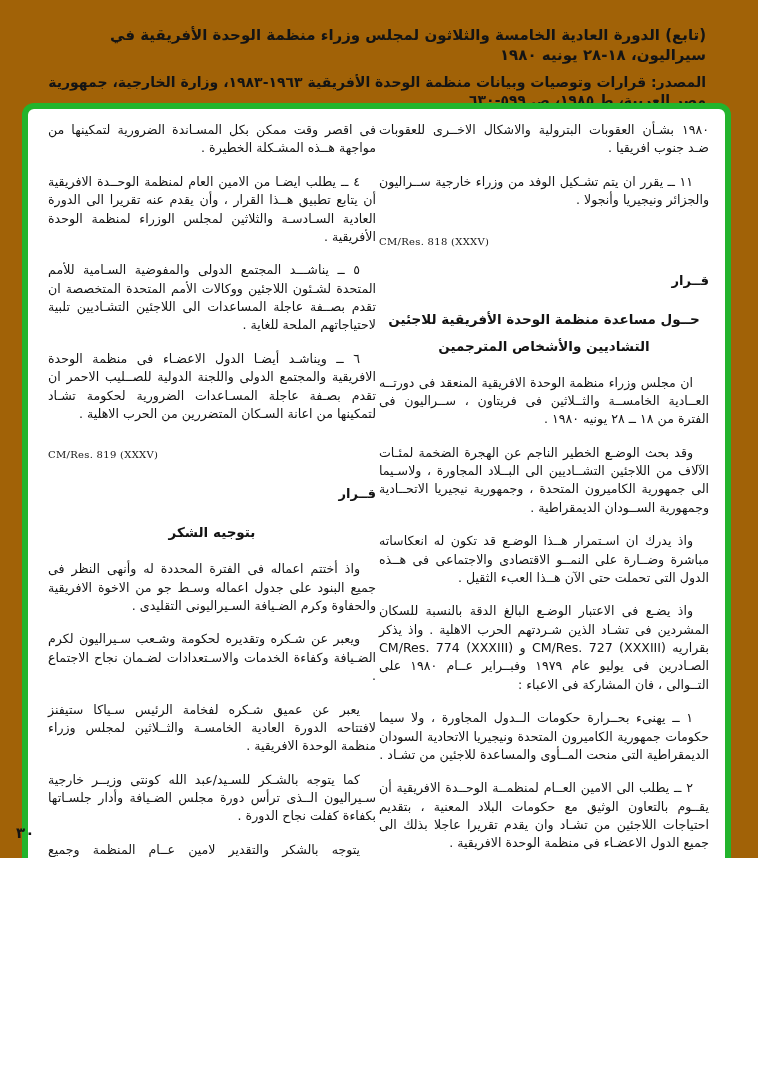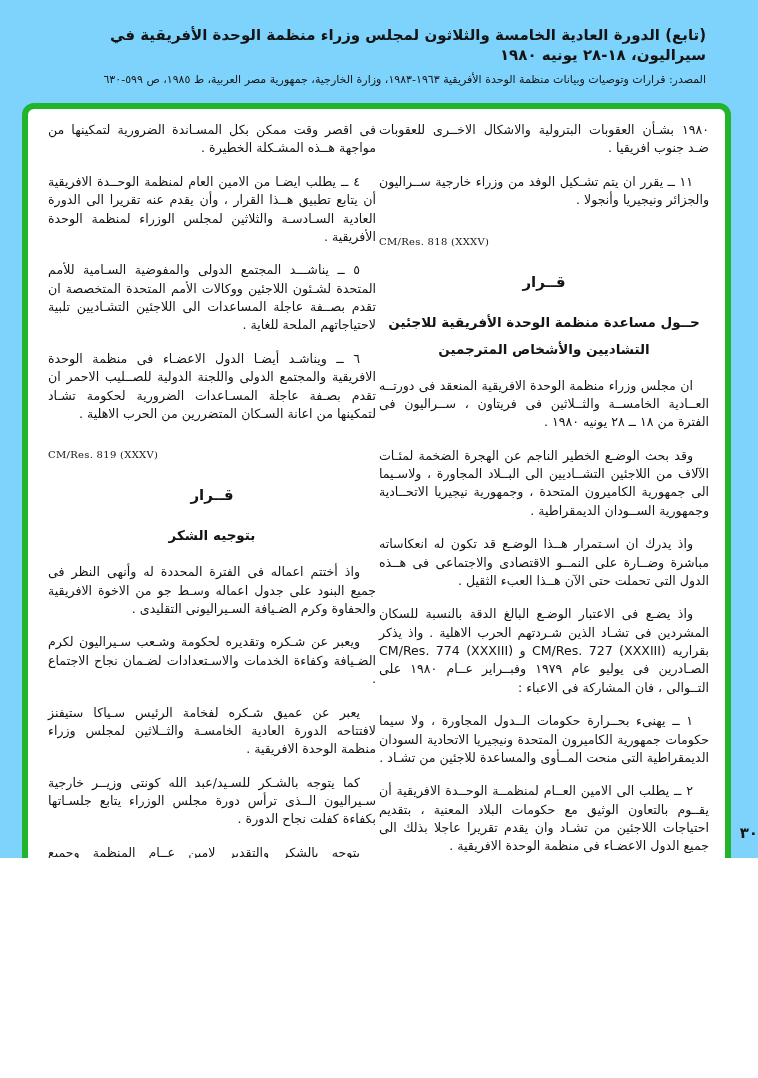--- a/index.html
+++ b/index.html
@@ -1,33 +1,33 @@
 <!DOCTYPE html>
 <html lang="ar"><head>
 <meta charset="utf-8">
 <style>
   html,body{margin:0;padding:0;}
   .page{
     position:relative;
     width:758px;height:858px;
-    background:#7dd3fc;
+    background:#a16207;
     font-family:"DejaVu Sans",sans-serif;
     color:#141414;
     overflow:hidden;
   }
   
   .header{
     position:absolute;top:26px;right:52px;left:30px;
     direction:rtl;text-align:right;
   }
   .header-line1{
     font-size:15px;font-weight:bold;letter-spacing:0;line-height:1.3;
   }
   .header-line2{
-    font-size:11px;font-weight:normal;margin-top:8px;line-height:1.3;
+    font-size:14px;font-weight:bold;margin-top:8px;line-height:1.3;
   }
   
   .doc-frame{
     position:absolute;left:22px;top:103px;
     width:709px;height:919px;
     box-sizing:border-box;
     border:6px solid #22b42c;
     border-radius:12px;
     background:#ffffff;
   }
@@ -45,32 +45,32 @@
     text-indent:16px;
   }
   .para.flush{text-indent:0;}
   .res-ref{
     direction:ltr;text-align:left;
     font-family:"DejaVu Serif",serif;
     font-size:10px;letter-spacing:.3px;
     margin:16px 0 26px;
   }
   .qarar{
-    text-align:center;font-weight:bold;font-size:15px;
+    text-align:right;font-weight:bold;font-size:13px;
     margin:0 0 18px;
   }
   .decision-title{
     text-align:center;font-weight:bold;font-size:13.5px;
     line-height:2.0;margin:0 0 14px;
   }
   .mb-lg{margin-bottom:26px;}
   
   .page-number{
-    position:absolute;left:4px;right:0;bottom:16px;
-    text-align:right;font-weight:bold;font-size:15px;
+    position:absolute;left:16px;right:0;bottom:16px;
+    text-align:left;font-weight:bold;font-size:15px;
   }
 </style>
 </head>
 <body>
 
 <div class="page">
 
   <div class="header">
     <div class="header-line1">(تابع) الدورة العادية الخامسة والثلاثون لمجلس وزراء منظمة الوحدة الأفريقية في سيراليون، ١٨-٢٨ يونيه ١٩٨٠</div>
     <div class="header-line2">المصدر: قرارات وتوصيات وبيانات منظمة الوحدة الأفريقية ١٩٦٣-١٩٨٣، وزارة الخارجية، جمهورية مصر العربية، ط ١٩٨٥، ص ٥٩٩-٦٣٠</div>
@@ -100,21 +100,21 @@
       <p class="para flush">فى اقصر وقت ممكن بكل المسـاندة الضرورية لتمكينها من مواجهة هــذه المشـكلة الخطيرة .</p>
       <p class="para">٤ ــ يطلب ايضـا من الامين العام لمنظمة الوحــدة الافريقية أن يتابع تطبيق هــذا القرار ، وأن يقدم عنه تقريرا الى الدورة العادية السـادسـة والثلاثين لمجلس الوزراء لمنظمة الوحدة الأفريقية .</p>
       <p class="para">٥ ــ يناشـــد المجتمع الدولى والمفوضية السـامية للأمم المتحدة لشـئون اللاجئين ووكالات الأمم المتحدة المتخصصة ان تقدم بصــفة عاجلة المساعدات الى اللاجئين التشـاديين تلبية لاحتياجاتهم الملحة للغاية .</p>
       <p class="para mb-lg">٦ ــ ويناشـد أيضـا الدول الاعضـاء فى منظمة الوحدة الافريقية والمجتمع الدولى واللجنة الدولية للصــليب الاحمر ان تقدم بصـفة عاجلة المسـاعدات الضرورية لحكومة تشـاد لتمكينها من اعانة السـكان المتضررين من الحرب الاهلية .</p>
       <div class="res-ref">CM/Res. 819 (XXXV)</div>
       <div class="qarar">قــرار</div>
       <div class="decision-title">بتوجيه الشكر</div>
       <p class="para">واذ أختتم اعماله فى الفترة المحددة له وأنهى النظر فى جميع البنود على جدول اعماله وسـط جو من الاخوة الافريقية والحفاوة وكرم الضـيافة السـيراليونى التقليدى .</p>
       <p class="para">ويعبر عن شـكره وتقديره لحكومة وشـعب سـيراليون لكرم الضـيافة وكفاءة الخدمات والاسـتعدادات لضـمان نجاح الاجتماع .</p>
       <p class="para">يعبر عن عميق شـكره لفخامة الرئيس سـياكا ستيفنز لافتتاحه الدورة العادية الخامسـة والثــلاثين لمجلس وزراء منظمة الوحدة الافريقية .</p>
-      <p class="para">كما يتوجه بالشـكر للسـيد/عبد الله كونتى وزيــر خارجية سـيراليون الــذى ترأس دورة مجلس الوزراء يتابع جلسـاتها بكفاءة كفلت نجاح الدورة .</p>
+      <p class="para">كما يتوجه بالشـكر للسـيد/عبد الله كونتى وزيــر خارجية سـيراليون الــذى ترأس دورة مجلس الضـيافة وأدار جلسـاتها بكفاءة كفلت نجاح الدورة .</p>
       <p class="para">يتوجه بالشكر والتقدير لامين عــام المنظمة وجميع المترجمين الفوريين والمترجمين التحريريين والسكرتيريين وكل العاملين الآخرين لمــا قدموه من خدمات وجهود لانجاح هــذه الدورة والمسـاعدة على انهــاء أعمالها بصورة مرضية .</p>
     </div>
 
   </div>
 
   <div class="page-number">٣٠</div>
 
 </div>
 
 </body></html>

